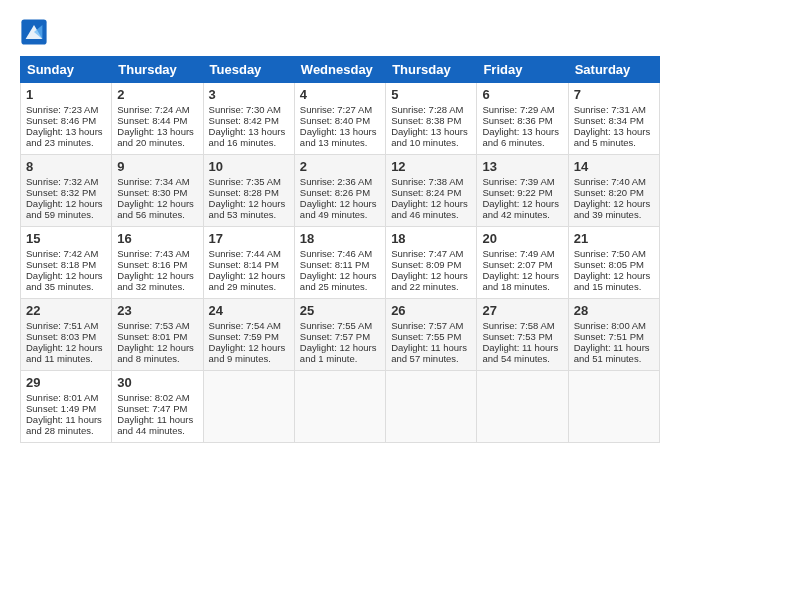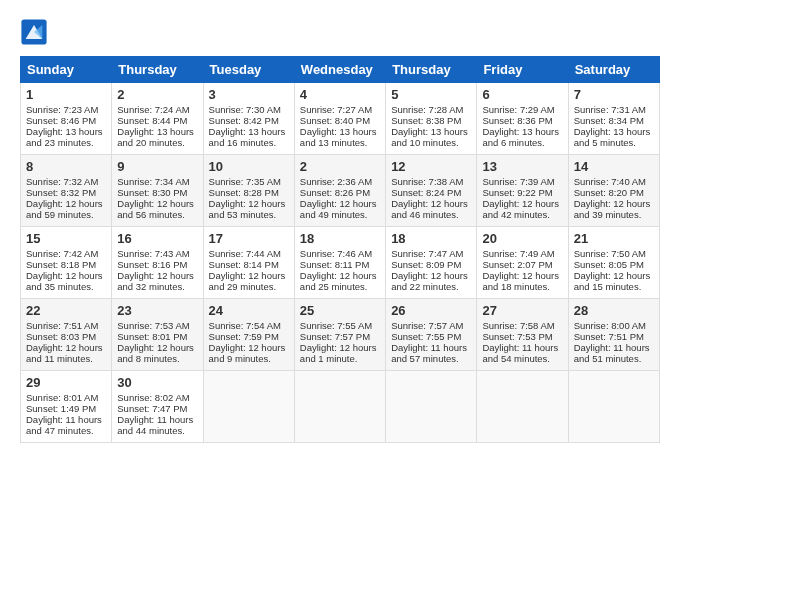--- a/index.html
+++ b/index.html
@@ -324,21 +324,21 @@
             <div>Daylight: 11 hours</div>
             <div>and 51 minutes.</div>
           </td>
         </tr>
         <tr>
           <td>
             <span class="day-num">29</span>
             <div>Sunrise: 8:01 AM</div>
             <div>Sunset: 1:49 PM</div>
             <div>Daylight: 11 hours</div>
-            <div>and 47 minutes.</div>
+            <div>and 28 minutes.</div>
           </td>
           <td>
             <span class="day-num">30</span>
             <div>Sunrise: 8:02 AM</div>
             <div>Sunset: 7:47 PM</div>
             <div>Daylight: 11 hours</div>
             <div>and 44 minutes.</div>
           </td>
           <td class="empty-cell"></td>
           <td class="empty-cell"></td>

